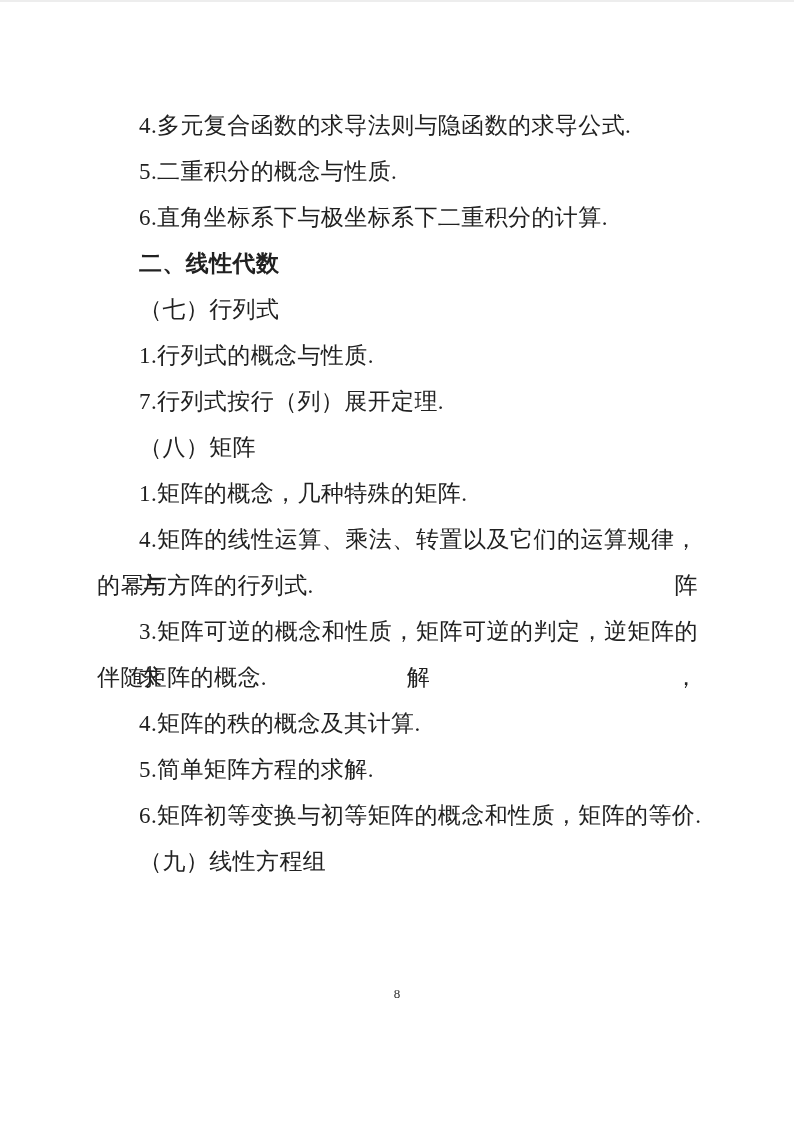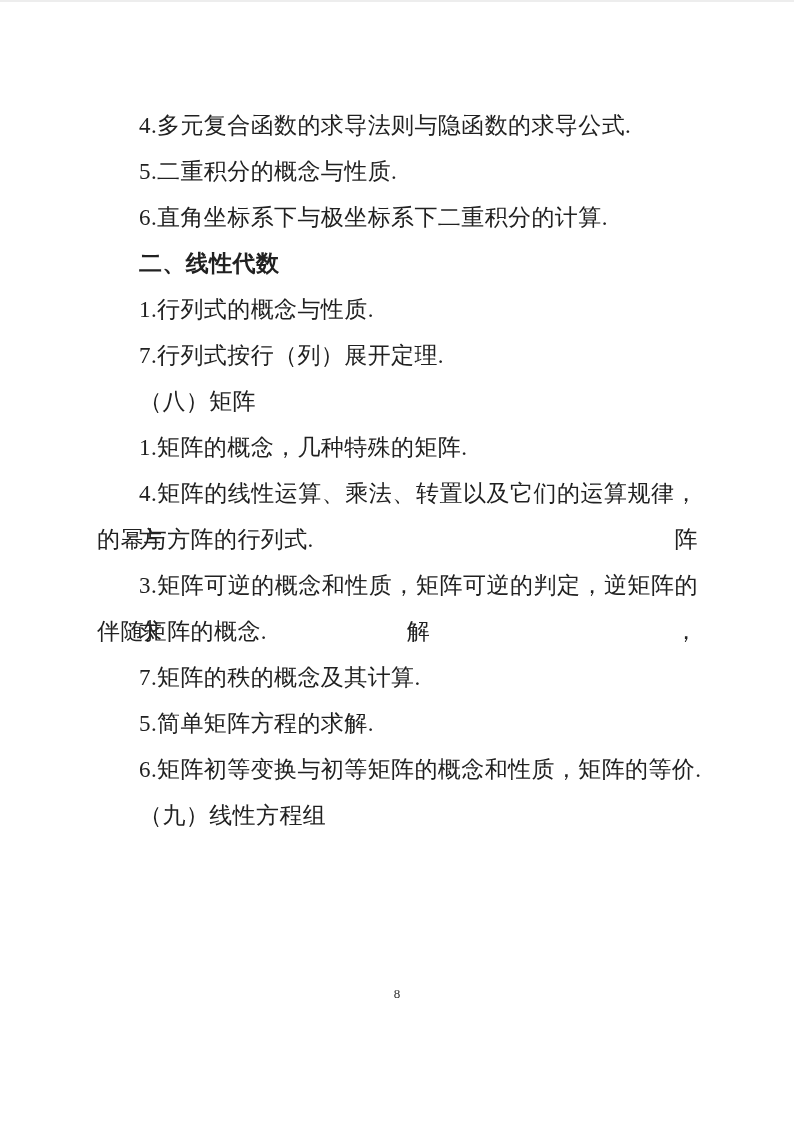--- a/index.html
+++ b/index.html
@@ -63,28 +63,29 @@
 <body>
 
 <div class="page">
   <div class="scan-edge"></div>
 
   <div class="content">
     <div class="line indent">4.多元复合函数的求导法则与隐函数的求导公式.</div>
     <div class="line indent">5.二重积分的概念与性质.</div>
     <div class="line indent">6.直角坐标系下与极坐标系下二重积分的计算.</div>
     <div class="line indent heading">二、线性代数</div>
+    <div class="line indent">（七）行列式</div>
     <div class="line indent">1.行列式的概念与性质.</div>
     <div class="line indent">7.行列式按行（列）展开定理.</div>
     <div class="line indent">（八）矩阵</div>
     <div class="line indent">1.矩阵的概念，几种特殊的矩阵.</div>
     <div class="line indent stretch">4.矩阵的线性运算、乘法、转置以及它们的运算规律，方阵</div>
     <div class="line">的幂与方阵的行列式.</div>
     <div class="line indent stretch">3.矩阵可逆的概念和性质，矩阵可逆的判定，逆矩阵的求解，</div>
     <div class="line">伴随矩阵的概念.</div>
-    <div class="line indent">7.矩阵的秩的概念及其计算.</div>
+    <div class="line indent">4.矩阵的秩的概念及其计算.</div>
     <div class="line indent">5.简单矩阵方程的求解.</div>
     <div class="line indent">6.矩阵初等变换与初等矩阵的概念和性质，矩阵的等价.</div>
     <div class="line indent">（九）线性方程组</div>
   </div>
 
   <div class="page-number">8</div>
 </div>
 
 </body></html>

